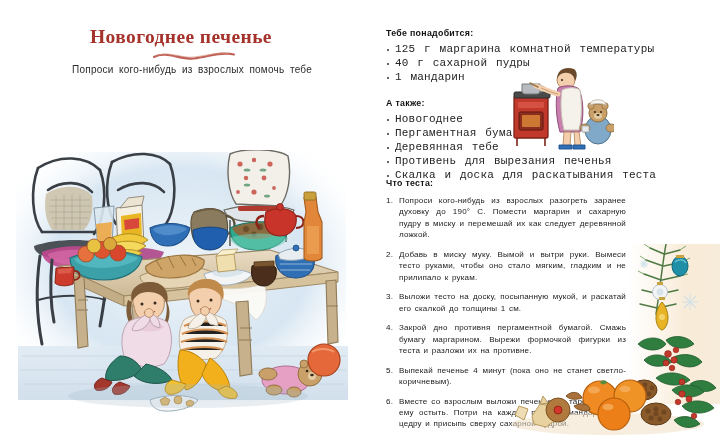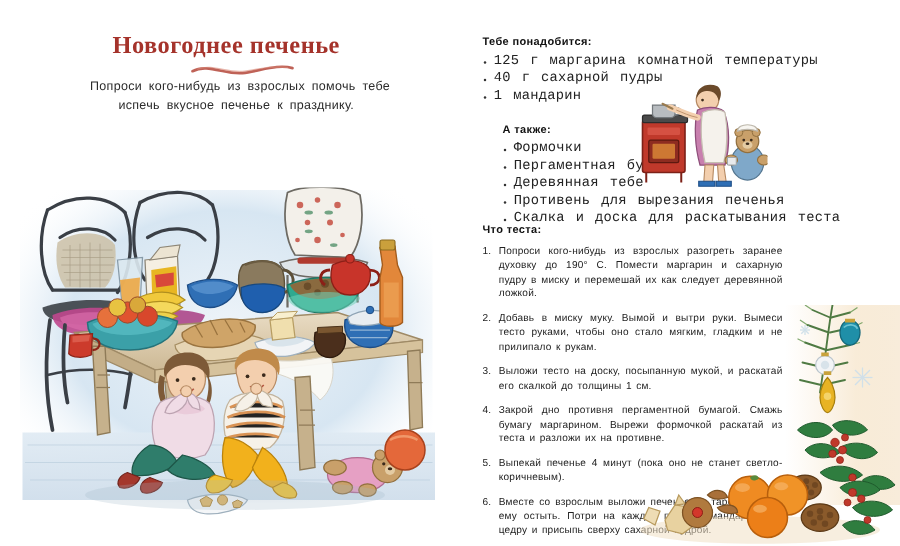--- a/index.html
+++ b/index.html
@@ -34,21 +34,21 @@
   }
   .illus svg{display:block;width:100%;height:100%;}
 
   
   .right-col{position:absolute;left:386px;top:0;width:334px;height:437px;}
 
   .sec-head{
     font-size:8.8px;font-weight:bold;color:#111;letter-spacing:.3px;
   }
   .blk-need{position:absolute;left:0;top:28px;width:250px;}
-  .blk-also{position:absolute;left:16px;top:98px;width:250px;}
+  .blk-also{position:absolute;left:0;top:98px;width:250px;}
   .blk-do{position:absolute;left:0;top:178px;width:240px;}
 
   ul.bul{list-style:none;margin:6px 0 0 0;padding:0;}
   ul.bul li{
     font-size:11px;line-height:11.6px;color:#222;
     padding-left:9px;position:relative;margin-bottom:2.4px;
     word-spacing:1.9px;letter-spacing:.2px;white-space:nowrap;font-family:Liberation Mono, monospace;
   }
   ul.bul li:before{
     content:"";position:absolute;left:1px;top:4.6px;
@@ -85,21 +85,20 @@
 
     <div class="title-swash">
       <svg viewBox="0 0 84 14">
         <path d="M2 9 C14 2.5, 28 12, 42 10.5 C56 9, 70 3, 82 6.5" fill="none" stroke="#b4463a" stroke-width="2.1" stroke-linecap="round" opacity=".85"></path>
         <path d="M6 7.2 C18 3, 30 10.5, 42 9 C54 7.6, 66 3.8, 78 6" fill="none" stroke="#d98a7a" stroke-width="1" stroke-linecap="round" opacity=".6"></path>
       </svg>
     </div>
 
     <div class="intro">
       <div>Попроси кого-нибудь из взрослых помочь тебе</div>
-      <div>испечь вкусное печенье к празднику.</div>
     </div>
 
     <div class="illus">
       <svg viewBox="0 0 350 275">
         <defs>
           <radialGradient id="bgwash" cx="50%" cy="45%" r="62%">
             <stop offset="0%" stop-color="#eef4f9"></stop>
             <stop offset="62%" stop-color="#d7e6f2"></stop>
             <stop offset="100%" stop-color="#ffffff" stop-opacity="0"></stop>
           </radialGradient>
@@ -367,35 +366,35 @@
       <ul class="bul">
         <li>125 г маргарина комнатной температуры</li>
         <li>40 г сахарной пудры</li>
         <li>1 мандарин</li>
       </ul>
     </div>
 
     <div class="blk-also">
       <div class="sec-head">А также:</div>
       <ul class="bul">
-        <li>Формочки</li>
+        <li>Новогоднее</li>
         <li>Пергаментная бумага</li>
         <li>Деревянная тебе</li>
         <li>Противень для вырезания печенья</li>
         <li>Скалка и доска для раскатывания теста</li>
       </ul>
     </div>
 
     <div class="blk-do">
       <div class="sec-head">Что теста:</div>
       <ol class="steps">
         <li>Попроси кого-нибудь из взрослых разогреть заранее духовку до 190° С. Помести маргарин и сахарную пудру в миску и перемешай их как следует деревянной ложкой.</li>
         <li>Добавь в миску муку. Вымой и вытри руки. Вымеси тесто руками, чтобы оно стало мягким, гладким и не прилипало к рукам.</li>
         <li>Выложи тесто на доску, посыпанную мукой, и раскатай его скалкой до толщины 1 см.</li>
-        <li>Закрой дно противня пергаментной бумагой. Смажь бумагу маргарином. Вырежи формочкой раскатай из теста и разложи их на противне.</li>
+        <li>Закрой дно противня пергаментной бумагой. Смажь бумагу маргарином. Вырежи формочкой фигурки из теста и разложи их на противне.</li>
         <li>Выпекай печенье 4 минут (пока оно не станет светло-коричневым).</li>
         <li>Вместе со взрослым выложи печенье на тарелку и дай ему остыть. Потри на каждое печенье мандариновую цедру и присыпь сверху сахарной пудрой.</li>
       </ol>
     </div>
 
     <div class="mini-kitchen">
       <svg viewBox="0 0 110 96">
 
         <rect x="10" y="30" width="34" height="42" rx="2" fill="#c0392b" stroke="#7d2118" stroke-width="1.3"></rect>
         <rect x="10" y="26" width="36" height="6" rx="1.5" fill="#4a4a4a" stroke="#2c2c2c" stroke-width="1"></rect>

